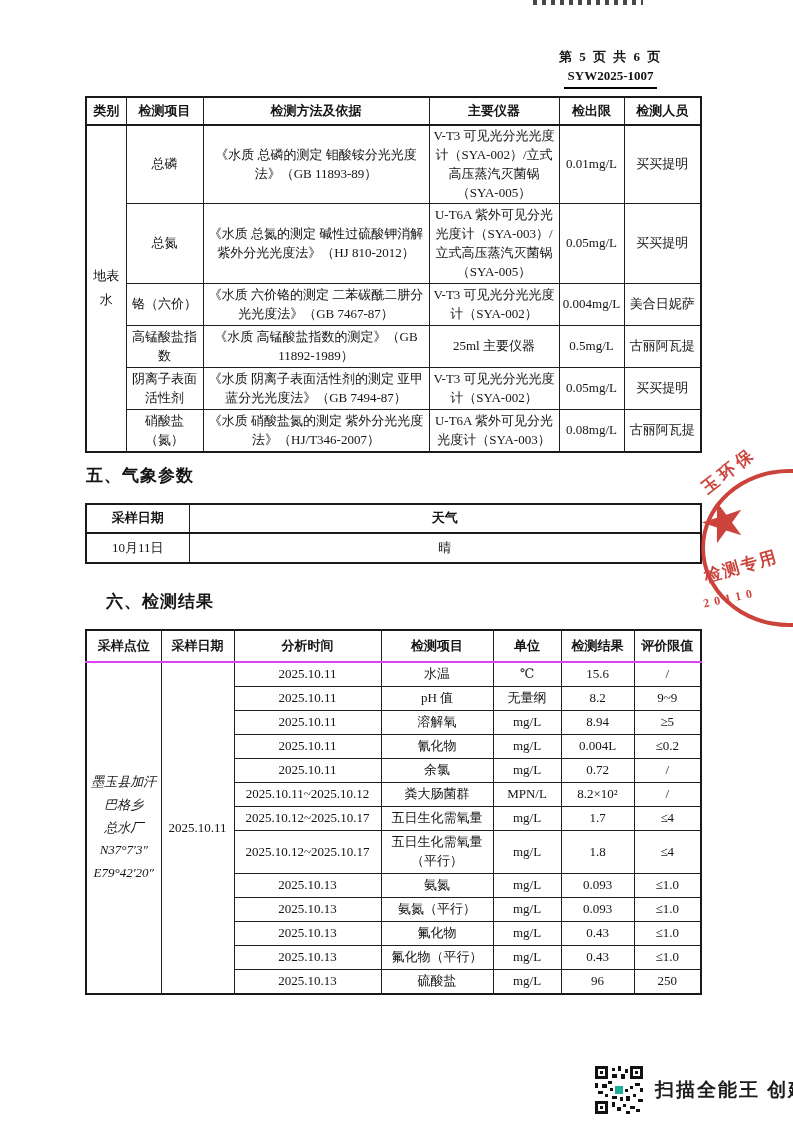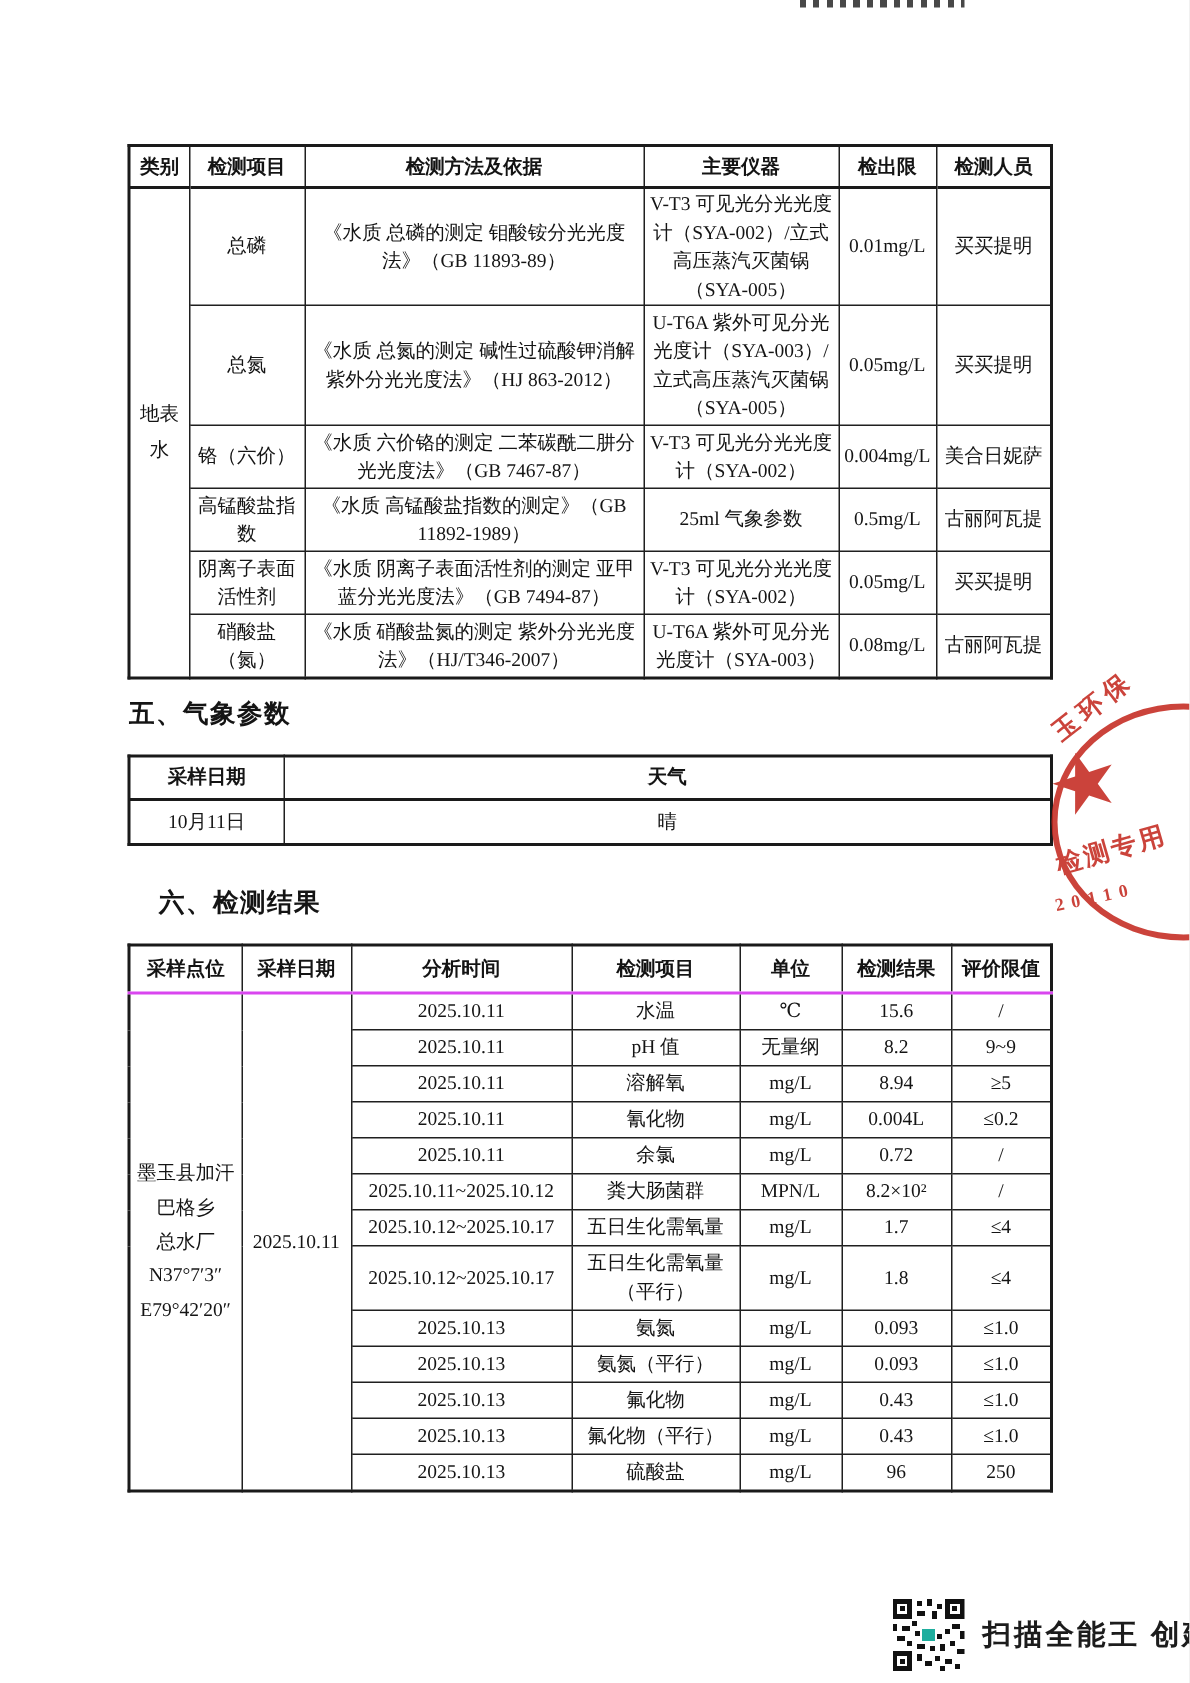--- a/index.html
+++ b/index.html
@@ -40,21 +40,21 @@
   .title-results { top:590px;margin-left:20px; }
 
   .weather-table { position:absolute; left:85px; top:503px; width:615px; border:2.5px solid #1a1a1a; }
   .weather-table th { height:25px; border-bottom:2px solid #1a1a1a; }
   .weather-table td { height:26px; }
 
   .results-table { position:absolute; left:85px; top:629px; width:615px; border:2px solid #1a1a1a; }
   .results-table thead th { height:28px; border-bottom:2px solid #d946ef; }
   .results-table td { height:21px; }
   .rt-tall td { height:40px; }
-  .sampling-point-cell { white-space:pre-line; font-size:13px; line-height:1.75; }
+  .sampling-point-cell { white-space:pre-line; font-size:13px; line-height:1.75;font-style:italic; }
 
   
   .stamp { position:absolute; left:698px; top:460px; width:96px; height:175px; color:#c42a20; opacity:.88; pointer-events:none; }
   .stamp-ring { position:absolute; left:3px; top:9px; width:168px; height:150px; border:4px solid currentColor; border-radius:50%; }
   .stamp-star { position:absolute; left:1px; top:30px; font-size:54px; transform:rotate(-18deg); }
   .stamp-arc-text { position:absolute; left:13px; top:16px; font-size:17px; font-weight:bold; letter-spacing:4px; transform:rotate(-38deg); transform-origin:left bottom; white-space:nowrap; }
   .stamp-lower-text { position:absolute; left:5px; top:95px; font-size:17px; font-weight:bold; letter-spacing:2px; transform:rotate(-16deg); white-space:nowrap; }
   .stamp-digits { position:absolute; left:5px; top:131px; font-size:12px; font-weight:bold; letter-spacing:5px; transform:rotate(-12deg); }
 
   
@@ -62,20 +62,24 @@
   .qr { width:48px; height:48px; display:block; }
   .watermark-text { font-family:"Liberation Sans","DejaVu Sans",sans-serif; font-size:19px; font-weight:bold; color:#1c1c1c; letter-spacing:2px; white-space:nowrap; }
 </style>
 </head>
 <body>
 
 <div class="page">
 
   <div class="top-fragment"></div>
 
+  <div class="doc-header">
+    <div class="page-number">第 5 页 共 6 页</div>
+    <div><span class="report-number">SYW2025-1007</span></div>
+  </div>
 
   <table class="methods-table">
     <colgroup>
         <col style="width:40px">
         <col style="width:77px">
         <col style="width:226px">
         <col style="width:130px">
         <col style="width:65px">
         <col style="width:77px">
       </colgroup>
@@ -93,36 +97,36 @@
       <tr class="mt-r0">
         <td class="category-cell" rowspan="6">地表水</td>
         <td>总磷</td>
         <td>《水质 总磷的测定 钼酸铵分光光度法》（GB 11893-89）</td>
         <td>V-T3 可见光分光光度计（SYA-002）/立式高压蒸汽灭菌锅（SYA-005）</td>
         <td>0.01mg/L</td>
         <td>买买提明</td>
       </tr>
       <tr class="mt-r1">
         <td>总氮</td>
-        <td>《水质 总氮的测定 碱性过硫酸钾消解紫外分光光度法》（HJ 863-2012）</td>
+        <td>《水质 总氮的测定 碱性过硫酸钾消解紫外分光光度法》（HJ 810-2012）</td>
         <td>U-T6A 紫外可见分光光度计（SYA-003）/立式高压蒸汽灭菌锅（SYA-005）</td>
         <td>0.05mg/L</td>
         <td>买买提明</td>
       </tr>
       <tr class="mt-r2">
         <td>铬（六价）</td>
         <td>《水质 六价铬的测定 二苯碳酰二肼分光光度法》（GB 7467-87）</td>
         <td>V-T3 可见光分光光度计（SYA-002）</td>
         <td>0.004mg/L</td>
         <td>美合日妮萨</td>
       </tr>
       <tr class="mt-r3">
         <td>高锰酸盐指数</td>
         <td>《水质 高锰酸盐指数的测定》（GB 11892-1989）</td>
-        <td>25ml 气象参数</td>
+        <td>25ml 主要仪器</td>
         <td>0.5mg/L</td>
         <td>古丽阿瓦提</td>
       </tr>
       <tr class="mt-r4">
         <td>阴离子表面活性剂</td>
         <td>《水质 阴离子表面活性剂的测定 亚甲蓝分光光度法》（GB 7494-87）</td>
         <td>V-T3 可见光分光光度计（SYA-002）</td>
         <td>0.05mg/L</td>
         <td>买买提明</td>
       </tr>

